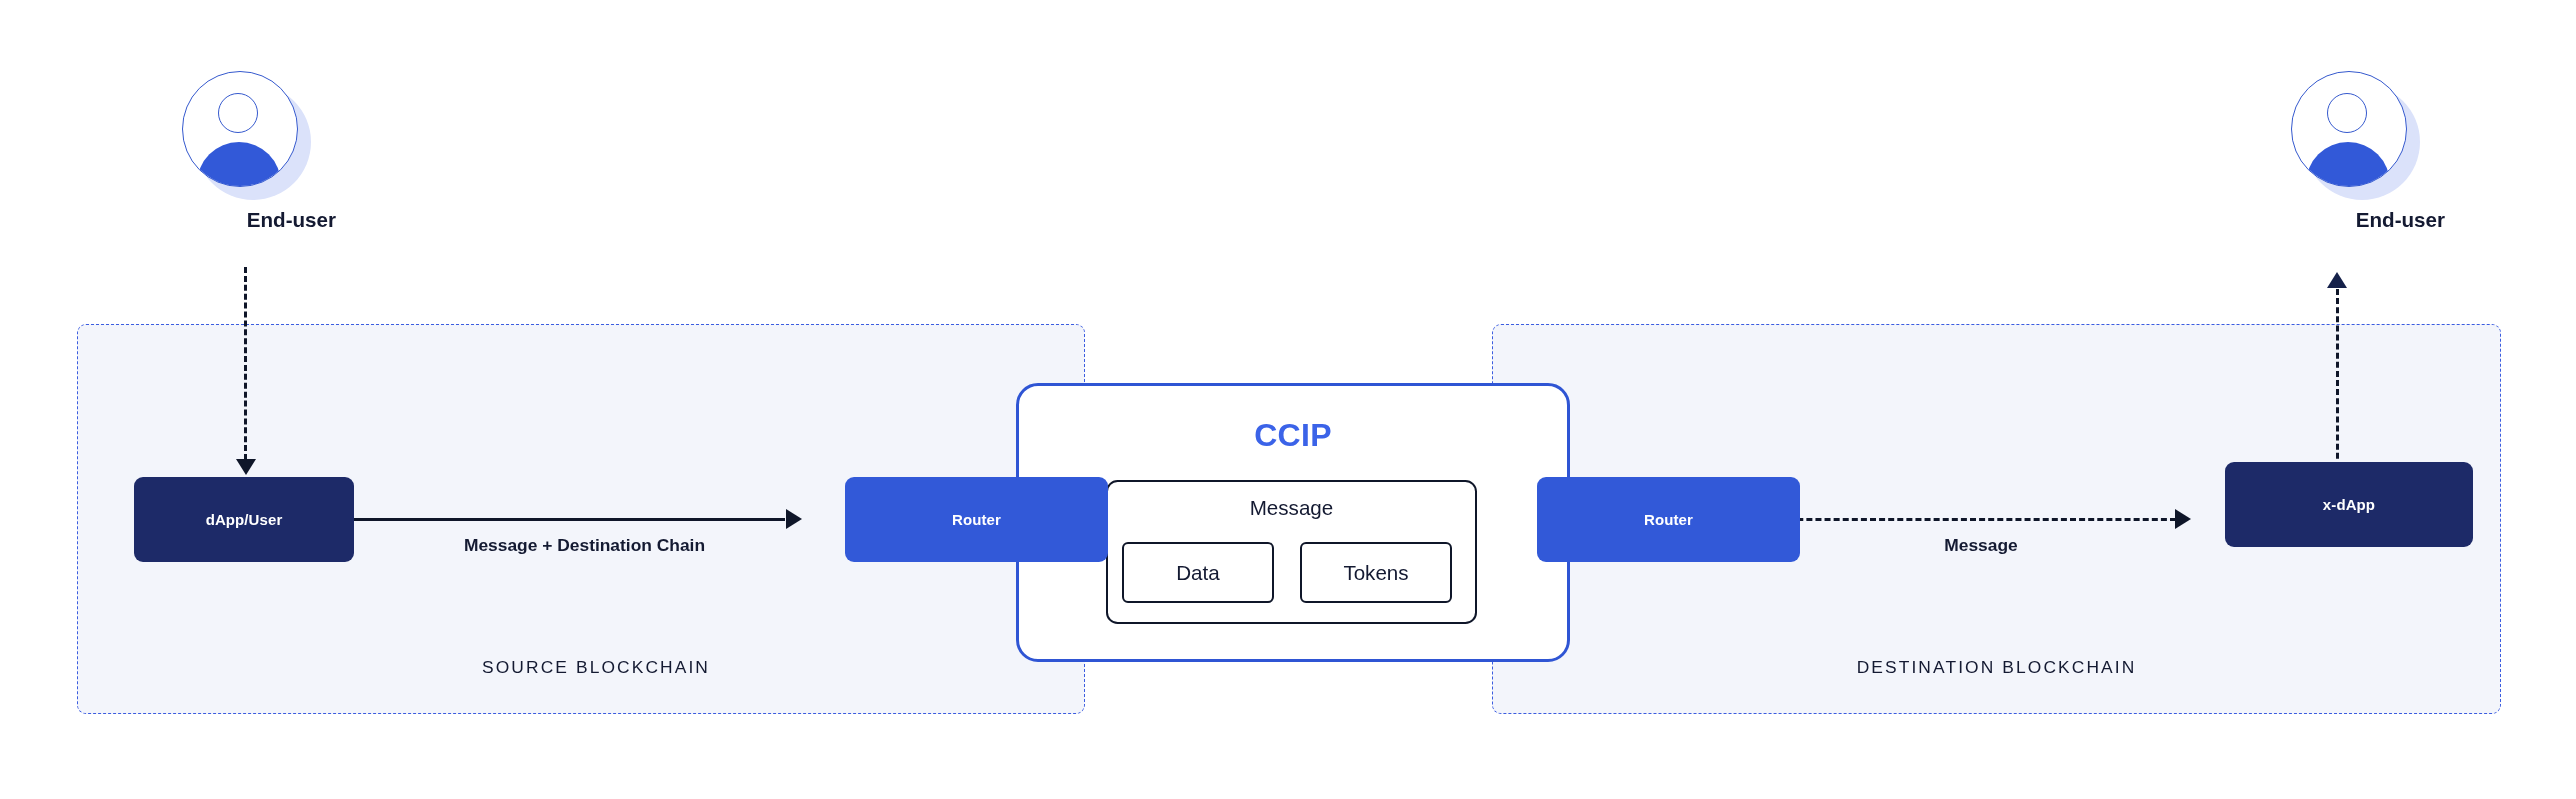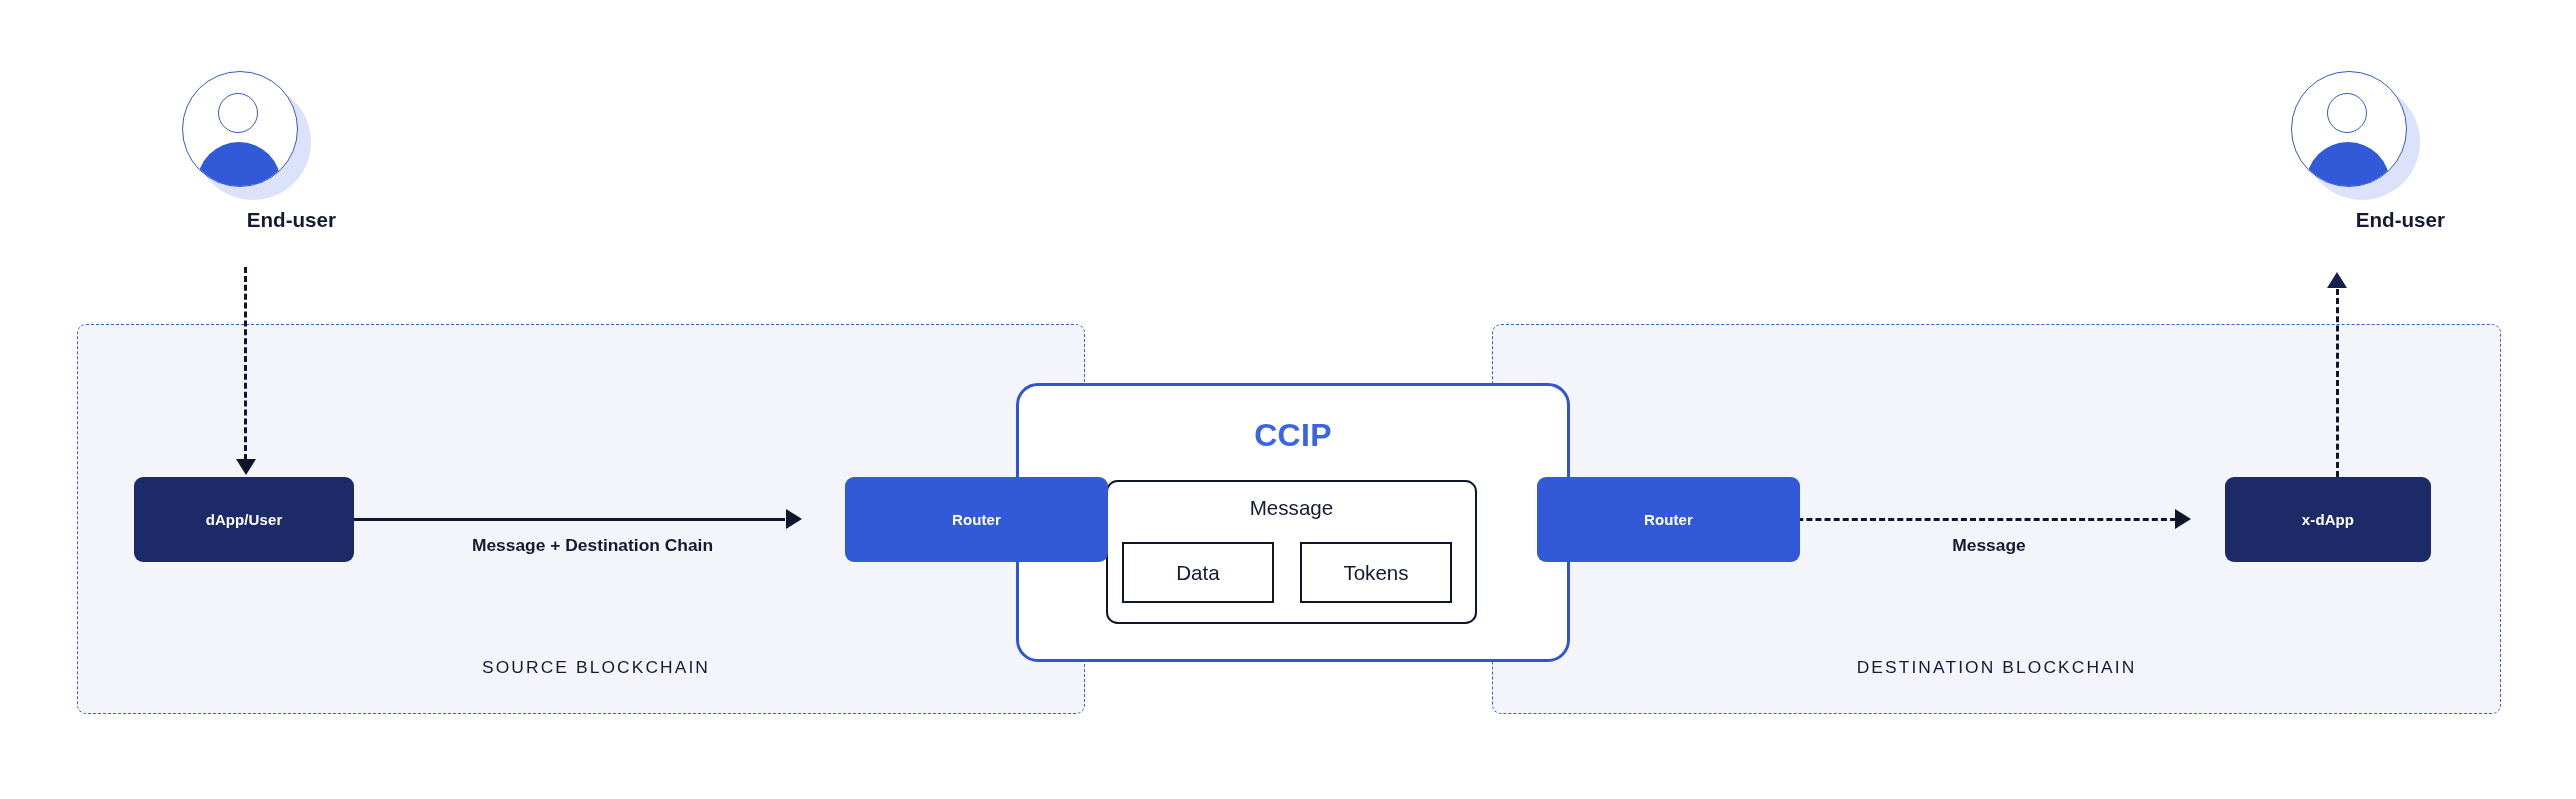--- a/index.html
+++ b/index.html
@@ -87,21 +87,21 @@
     font-weight: 400;
     color: #141a32;
   }
   .msg-subbox {
     position: absolute;
     top: 60px;
     width: 152px;
     height: 61px;
     background: #ffffff;
     border: 2.6px solid #0f1629;
-    border-radius: 0;
+    border-radius: 6px;
     box-sizing: border-box;
     display: flex;
     align-items: center;
     justify-content: center;
     font-size: 20.6px;
     color: #141a32;
   }
   #msg-data   { left: 14px; }
   #msg-tokens { left: 192px; }
 
@@ -117,21 +117,21 @@
     font-weight: bold;
     box-sizing: border-box;
     letter-spacing: 0.1px;
   }
   .node-dark  { background: #1d2a68; }
   .node-blue  { background: #3259d8; margin-left: 30px; }
 
   #node-dapp-user { left: 134px;  top: 477px; width: 220px; height: 85px; }
   #node-router-src{ left: 815px; top: 477px; width: 263px; height: 85px; }
   #node-router-dst{ left: 1507px; top: 477px; width: 263px; height: 85px; }
-  #node-xdapp     { left: 2225px; top: 477px; width: 206px; height: 85px; }
+  #node-xdapp     { left: 2225px; top: 462px; width: 248px; height: 85px; }
 
   
   .avatar-wrap {
     position: absolute;
     width: 129px;
     height: 129px;
   }
   #avatar-left-wrap  { left: 182px;  top: 71px; }
   #avatar-right-wrap { left: 2291px; top: 71px; }
   .avatar-shadow {
@@ -217,21 +217,20 @@
     border-right: 10.3px solid transparent;
     border-bottom: 16.7px solid #15214a;
   }
   .edge-label {
     position: absolute;
     font-size: 17.4px;
     font-weight: bold;
     color: #141a32;
     text-align: center;
     white-space: nowrap;
-    margin-left: 8px;
   }
 
   
   #edge-src-line     { left: 354px;  top: 518px; width: 431px; }
   #edge-src-arrow    { left: 786px; top: 509px; }
   #edge-src-label    { left: 354px;  top: 535px; width: 461px; }
 
   #edge-dst-line     { left: 1770px; top: 518px; width: 406px; }
   #edge-dst-arrow    { left: 2175px; top: 509px; }
   #edge-dst-label    { left: 1770px; top: 535px; width: 422px; }

